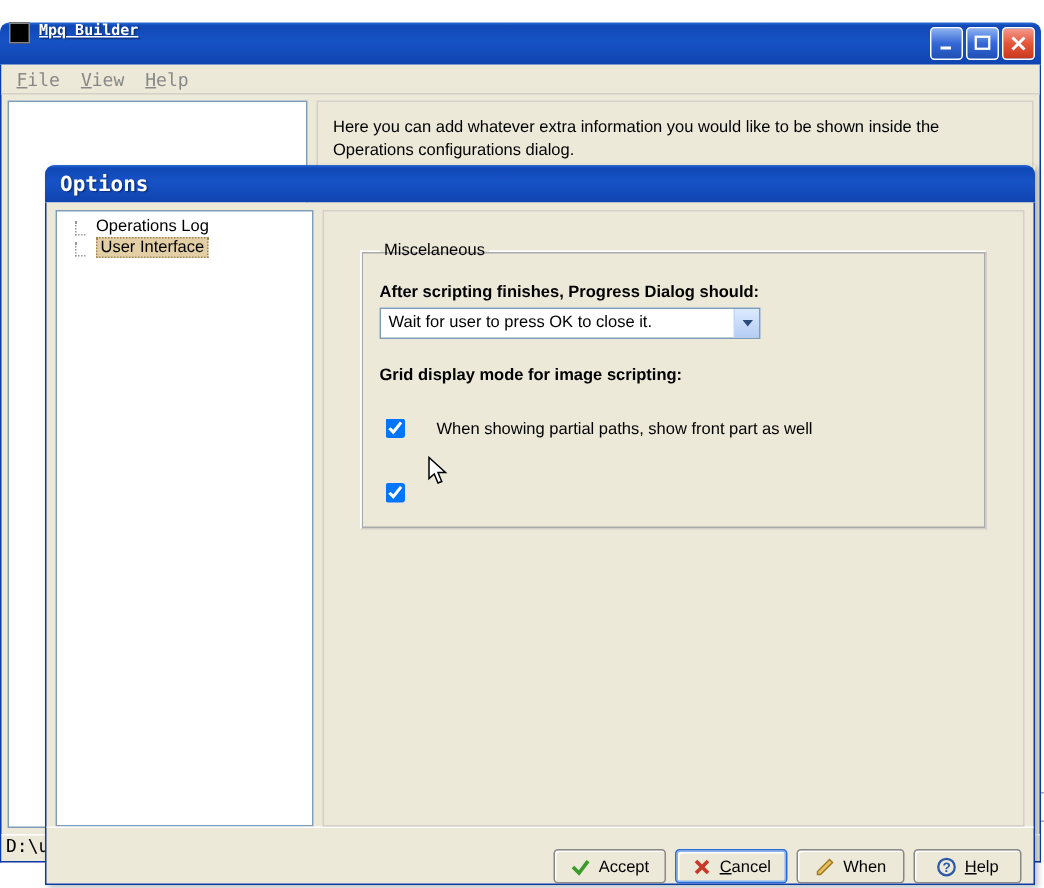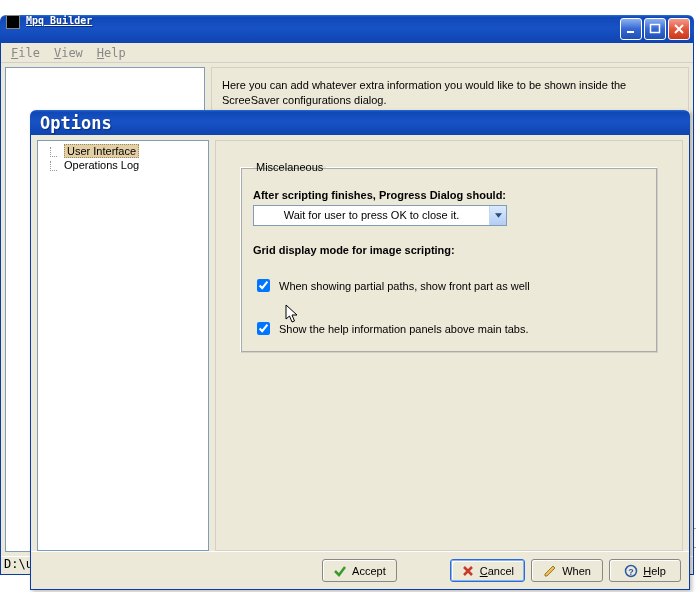--- a/index.html
+++ b/index.html
@@ -151,21 +151,21 @@
   height: 480px;
   box-shadow: 2px 2px 4px rgba(0,0,0,.25);
 }
 .dialog .dl-titlebar {
   height: 25px;
   background: linear-gradient(to bottom, #2a6dd8 0%, #1048b6 8%, #1752c5 45%, #0f44b0 100%);
   border-top-left-radius: 6px;
   border-top-right-radius: 6px;
   color:#fff;
   font-family:"MS UI Gothic","SimSun",monospace;
-  font-size:17px;
+  font-size:14px;
   font-weight:bold;
   text-shadow:1px 1px 1px #0a2d7a;
   display:flex;align-items:center;
   padding-left:10px;
 }
 .dl-body {
   background:#ece9d8;
   border:1px solid #0a3ba8;
   border-top:none;
   height: 455px;
@@ -211,61 +211,59 @@
   margin:14px;
 }
 fieldset.group legend { padding: 0 3px; }
 .form-label { margin: 6px 0 4px; font-weight: bold; }
 .combo {
   display:flex;
   width: 254px;
   border:1px solid #7f9db9;
   background:#fff;
   height:21px;
-  text-align:center;
 }
 .combo .sel { flex:1; padding:3px 5px; }
 .combo .btn {
   width:17px;
   background: linear-gradient(#dbeafe,#b4cdf4);
   border-left:1px solid #c2d6f7;
   display:flex;align-items:center;justify-content:center;
 }
 .combo .btn svg { width:7px; height:5px; }
 .gap { height: 12px; }
 .gap2 { height: 20px; }
-label.cb { display:flex; align-items:center; gap:6px; margin-top:4px; }
+label.cb { display:flex; align-items:center; gap:18px; margin-top:4px; }
 label.cb input { position:relative; width:13px;height:13px; }
 .dl-right { position:relative; }
 
 
 .btnbar {
   height: 38px;
   border-top: 1px solid #fff;
   display:flex;
   justify-content: flex-end;
-  align-items:center;
+  align-items:flex-end;
   gap: 6px;
   padding-right: 8px;
 }
 .btn3d {
   height: 23px;
   min-width: 72px;
   background: #ece9d8;
   border:1px solid #888;
   border-radius:3px;
   box-shadow: inset 1px 1px 0 #fff;
   display:flex; align-items:center; justify-content:center;
   gap:5px;
   padding: 0 10px;
 }
 .btn3d.focused {
   border:1px solid #2a6dd8;
   box-shadow: 0 0 0 1px #8ab1ed inset, inset 2px 2px 0 #fff;
-  margin-left: 47px;
 }
 .btn3d svg { width:14px; height:14px; }
 .btn3d span u { text-decoration: underline; }
 
 
 .cursor-abs{
   position:absolute;
   left: 285px;
   top: 304px;
   pointer-events:none;
@@ -304,36 +302,36 @@
   <div class="window-body">
     <div class="menubar">
       <span><u>F</u>ile</span>
       <span><u>V</u>iew</span>
       <span><u>H</u>elp</span>
     </div>
     <div class="main-content">
       <div class="side-tree">
       </div>
       <div class="right-pane">
-        <div class="info-text">Here you can add whatever extra information you would like to be shown inside the ScreeSaver configurations dialog.</div>
+        <div class="info-text">Here you can add whatever extra information you would like to be shown inside the Operations configurations dialog.</div>
       </div>
     </div>
     <div class="statusbar">D:\u</div>
   </div>
 </div>
 
 <div class="dialog">
   <div class="dl-titlebar">
     <span>Options</span>
   </div>
   <div class="dl-body">
     <div class="dl-main">
       <div class="dl-tree">
+        <div class="item"><span>Operations Log</span></div>
         <div class="item sel"><span>User Interface</span></div>
-        <div class="item"><span>Operations Log</span></div>
       </div>
       <div class="dl-right">
         <fieldset class="group">
           <legend>Miscelaneous</legend>
 
           <div class="form-label">After scripting finishes, Progress Dialog should:</div>
           <div class="combo">
             <div class="sel">Wait for user to press OK to close it.</div>
             <div class="btn">
               <svg viewBox="0 0 8 5">
@@ -350,21 +348,20 @@
 
           <label class="cb">
             <input type="checkbox" checked="" style="">
             <span>When showing partial paths, show front part as well</span>
           </label>
 
           <div class="gap2"></div>
 
           <label class="cb">
             <input type="checkbox" checked="" style="">
-            <span>Show the help information panels above main tabs.</span>
           </label>
         </fieldset>
       </div>
     </div>
 
     <div class="btnbar">
       <div class="btn3d">
         <svg viewBox="0 0 14 14">
             <path d="M2 7 L6 11 L12 3" fill="none" stroke="#3a9a2a" stroke-width="2.5"></path>
           </svg>

